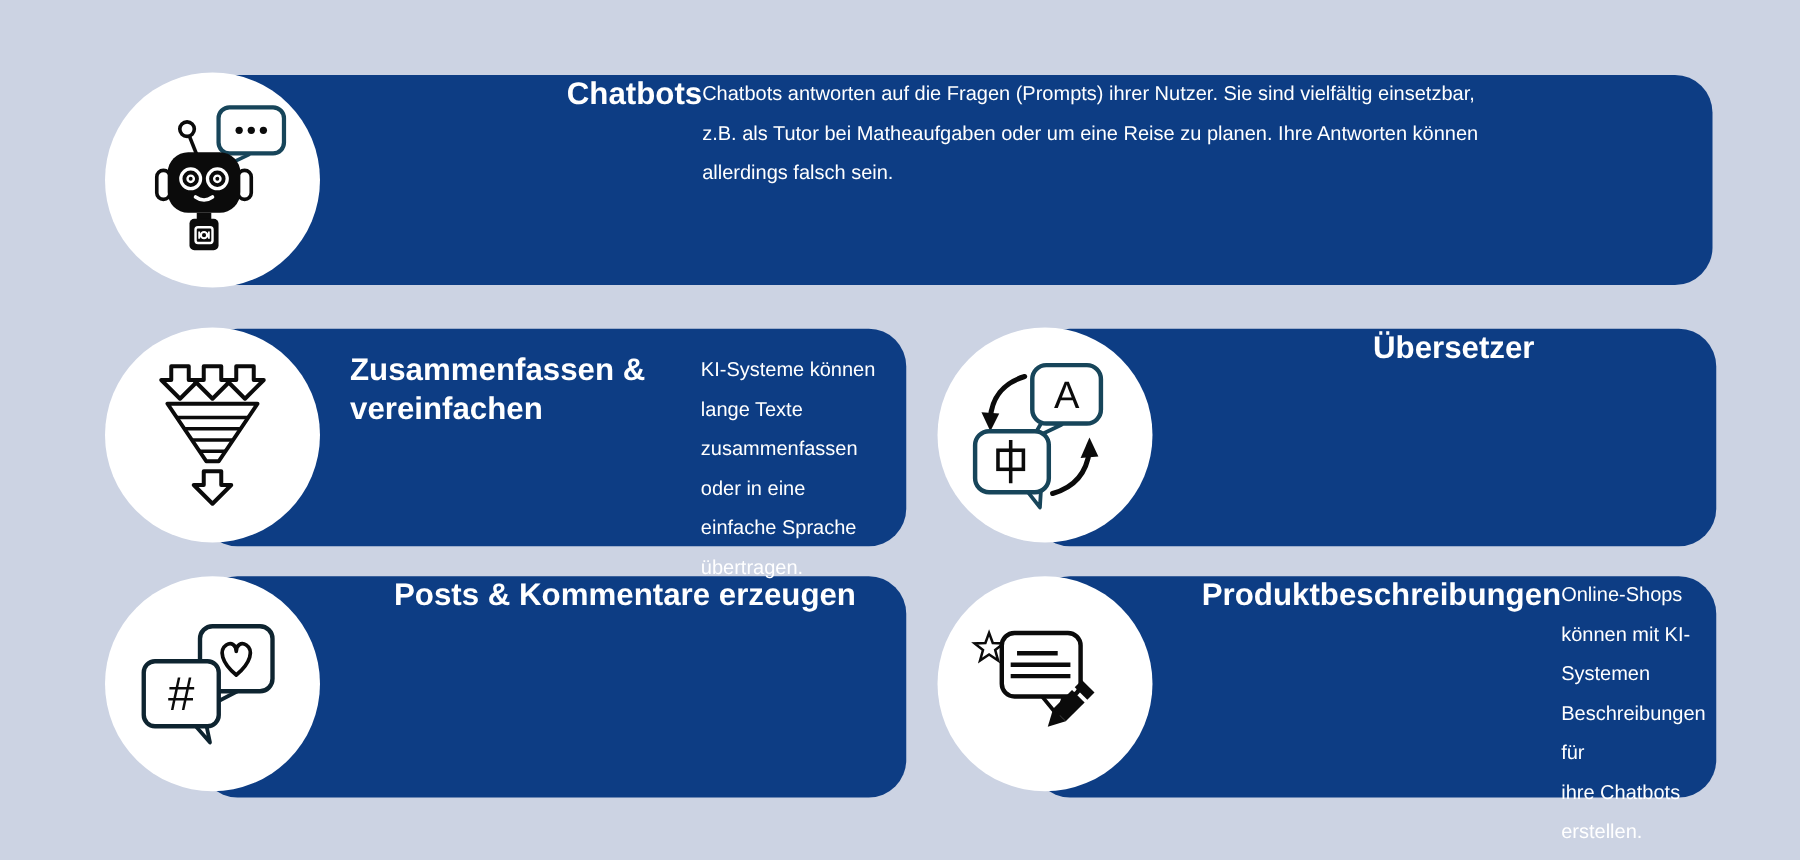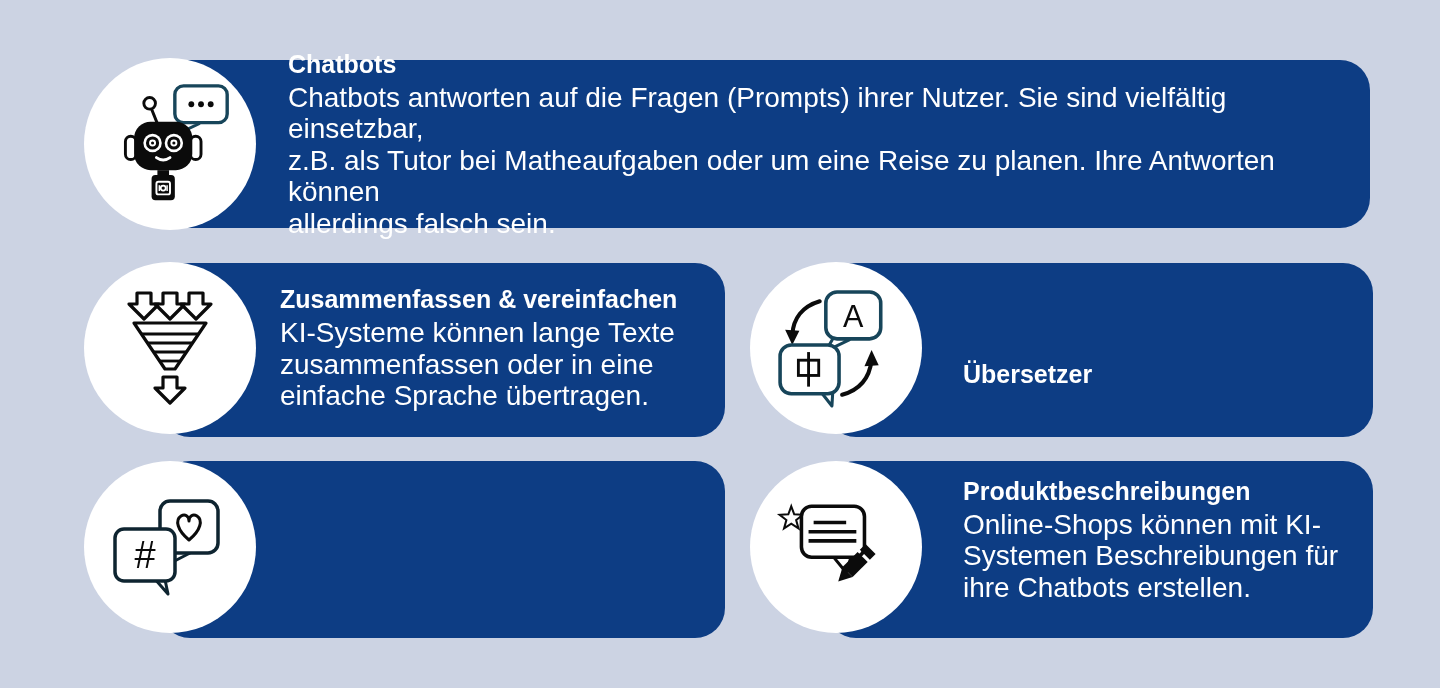--- a/index.html
+++ b/index.html
@@ -23,29 +23,29 @@
     position:absolute;
     width:172px;height:172px;
     border-radius:50%;
     background:var(--circle,#ffffff);
     z-index:2;
     display:flex;align-items:center;justify-content:center;
   }
   .content{
     position:absolute;
     z-index:3;
-    display:flex;flex-direction:column;justify-content:center;
+    display:flex;flex-direction:row;justify-content:center;
     color:var(--card_text,#ffffff);
   }
   .title{
     font-size:25px;font-weight:700;line-height:31px;
     margin:0 0 2px 0;
   }
   .body{
-    font-size:28px;line-height:31.5px;
+    font-size:16px;line-height:31.5px;
     white-space:pre-line;
   }
   svg text{font-family:"Liberation Sans", sans-serif;}
 </style>
 </head>
 <body>
 
 <div class="canvas">
 
   <div class="card" style="left:160px;top:60px;width:1210px;height:168px"></div>
@@ -149,20 +149,21 @@
       <path d="M62 56 L53 72 L80 58 Z" fill="#ffffff" stroke="#0e2430" stroke-width="3" stroke-linejoin="round"></path>
       <rect x="50" y="6" width="58" height="52" rx="10" fill="#ffffff" stroke="#0e2430" stroke-width="3.5"></rect>
       <path d="M79 45 C 67 35 65 25 71 21 C 75 18.5 79 21 79 26 C 79 21 83 18.5 87 21 C 93 25 91 35 79 45 Z" fill="none" stroke="#0b0b0b" stroke-width="3" stroke-linejoin="round"></path>
 
       <path d="M44 83 L58 99 L54 80 Z" fill="#ffffff" stroke="#0e2430" stroke-width="3" stroke-linejoin="round"></path>
       <rect x="5" y="34" width="60" height="52" rx="9" fill="#ffffff" stroke="#0e2430" stroke-width="3.5"></rect>
       <text x="35" y="73" font-size="38" fill="#0b0b0b" text-anchor="middle">#</text>
     </svg>
   </div>
   <div class="content" style="left:280px;top:461px;width:440px;height:177px">
+    <div class="title">Posts &amp; Kommentare erzeugen</div>
   </div>
 
   <div class="card" style="left:826px;top:461px;width:547px;height:177px"></div>
   <div class="circle" style="left:750px;top:461px">
     <svg width="122" height="107" viewBox="0 0 120 105">
 
       <polygon points="16,12 18.9,19.9 27.4,20.3 20.8,25.5 23.1,33.7 16,29 8.9,33.7 11.2,25.5 4.6,20.3 13.1,19.9" fill="#ffffff" stroke="#0b0b0b" stroke-width="2"></polygon>
 
       <path d="M56 60 L70 77 L76 58 Z" fill="#ffffff" stroke="#0b0b0b" stroke-width="3" stroke-linejoin="round"></path>
       <rect x="26" y="12" width="62" height="50" rx="10" fill="#ffffff" stroke="#0b0b0b" stroke-width="3.5"></rect>

